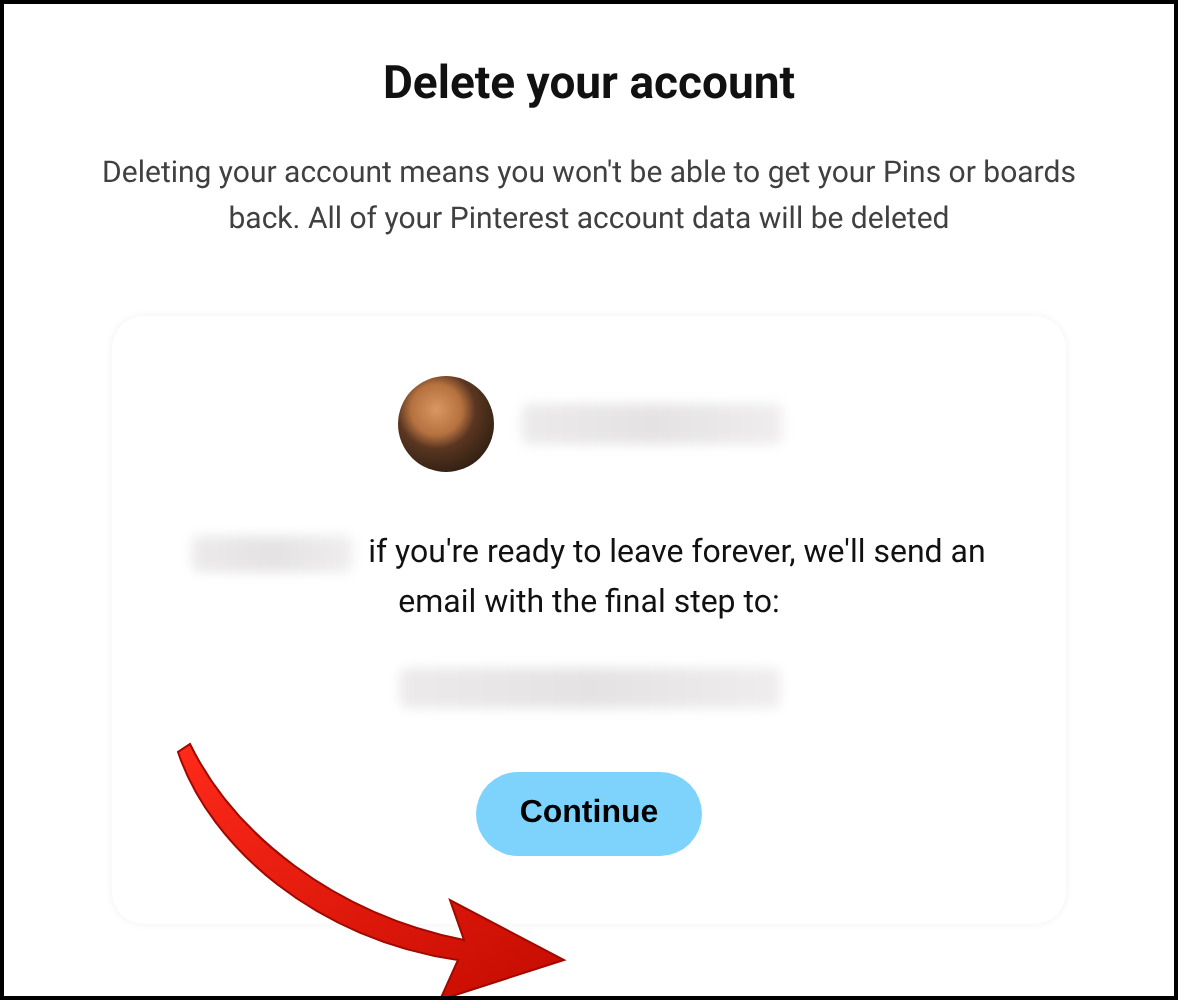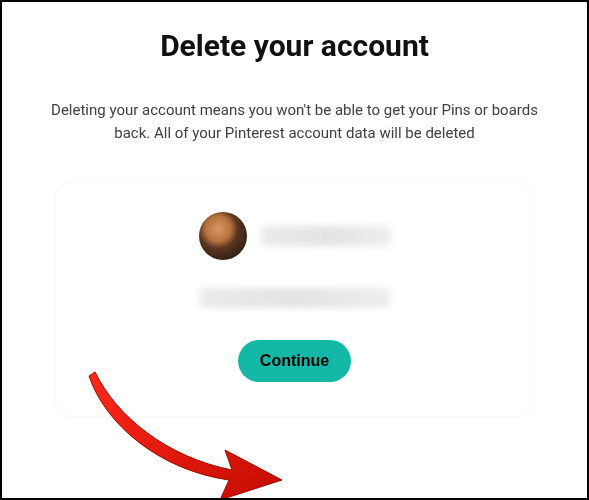--- a/index.html
+++ b/index.html
@@ -12,25 +12,25 @@
       width: 589px;
       height: 500px;
       background: #fff;
       border: 2px solid #000;
       padding: 20px 18px;
       position: relative;
       overflow: hidden;
     }
     .title {
       text-align: center;
-      font-size: 30px;
+      font-size: 23px;
       font-weight: 700;
       color: #111;
       margin-top: 6px;
-      margin-bottom: 36px;
+      margin-bottom: 20px;
     }
     .description {
       text-align: center;
       font-size: 15px;
       color: #404040;
       line-height: 1.5;
       padding: 0 20px;
       margin-bottom: 38px;
     }
     .card {
@@ -81,21 +81,21 @@
       width: 190px;
       height: 20px;
       margin: 0 auto 32px;
       display: block;
     }
     .continue-btn {
       display: inline-block;
       font-size: 16px;
       font-weight: 700;
       color: #000;
-      background: #14b8a6;
+      background: #7dd3fc;
       border: none;
       border-radius: 24px;
       padding: 12px 22px;
       cursor: pointer;
     }
     .arrow {
       position: absolute;
       left: 85px;
       top: 360px;
       width: 220px;
@@ -109,20 +109,24 @@
 <h1 class="title">Delete your account</h1>
 
 <p class="description">Deleting your account means you won't be able to get your Pins or boards back. All of your Pinterest account data will be deleted</p>
 
 <div class="card">
   <div class="user-row">
     <div class="avatar"></div>
     <span class="blur blur-username"></span>
   </div>
 
+  <p class="message">
+    <span class="blur blur-name"></span>
+    <span>if you're ready to leave forever, we'll send an email with the final step to:</span>
+  </p>
 
   <span class="blur blur-email"></span>
 
   <button class="continue-btn">Continue</button>
 </div>
 
 <svg class="arrow" viewBox="0 0 220 140">
   <defs>
     <linearGradient id="redg" x1="0" y1="0" x2="1" y2="1">
       <stop offset="0%" stop-color="#ff2a1a"></stop>

